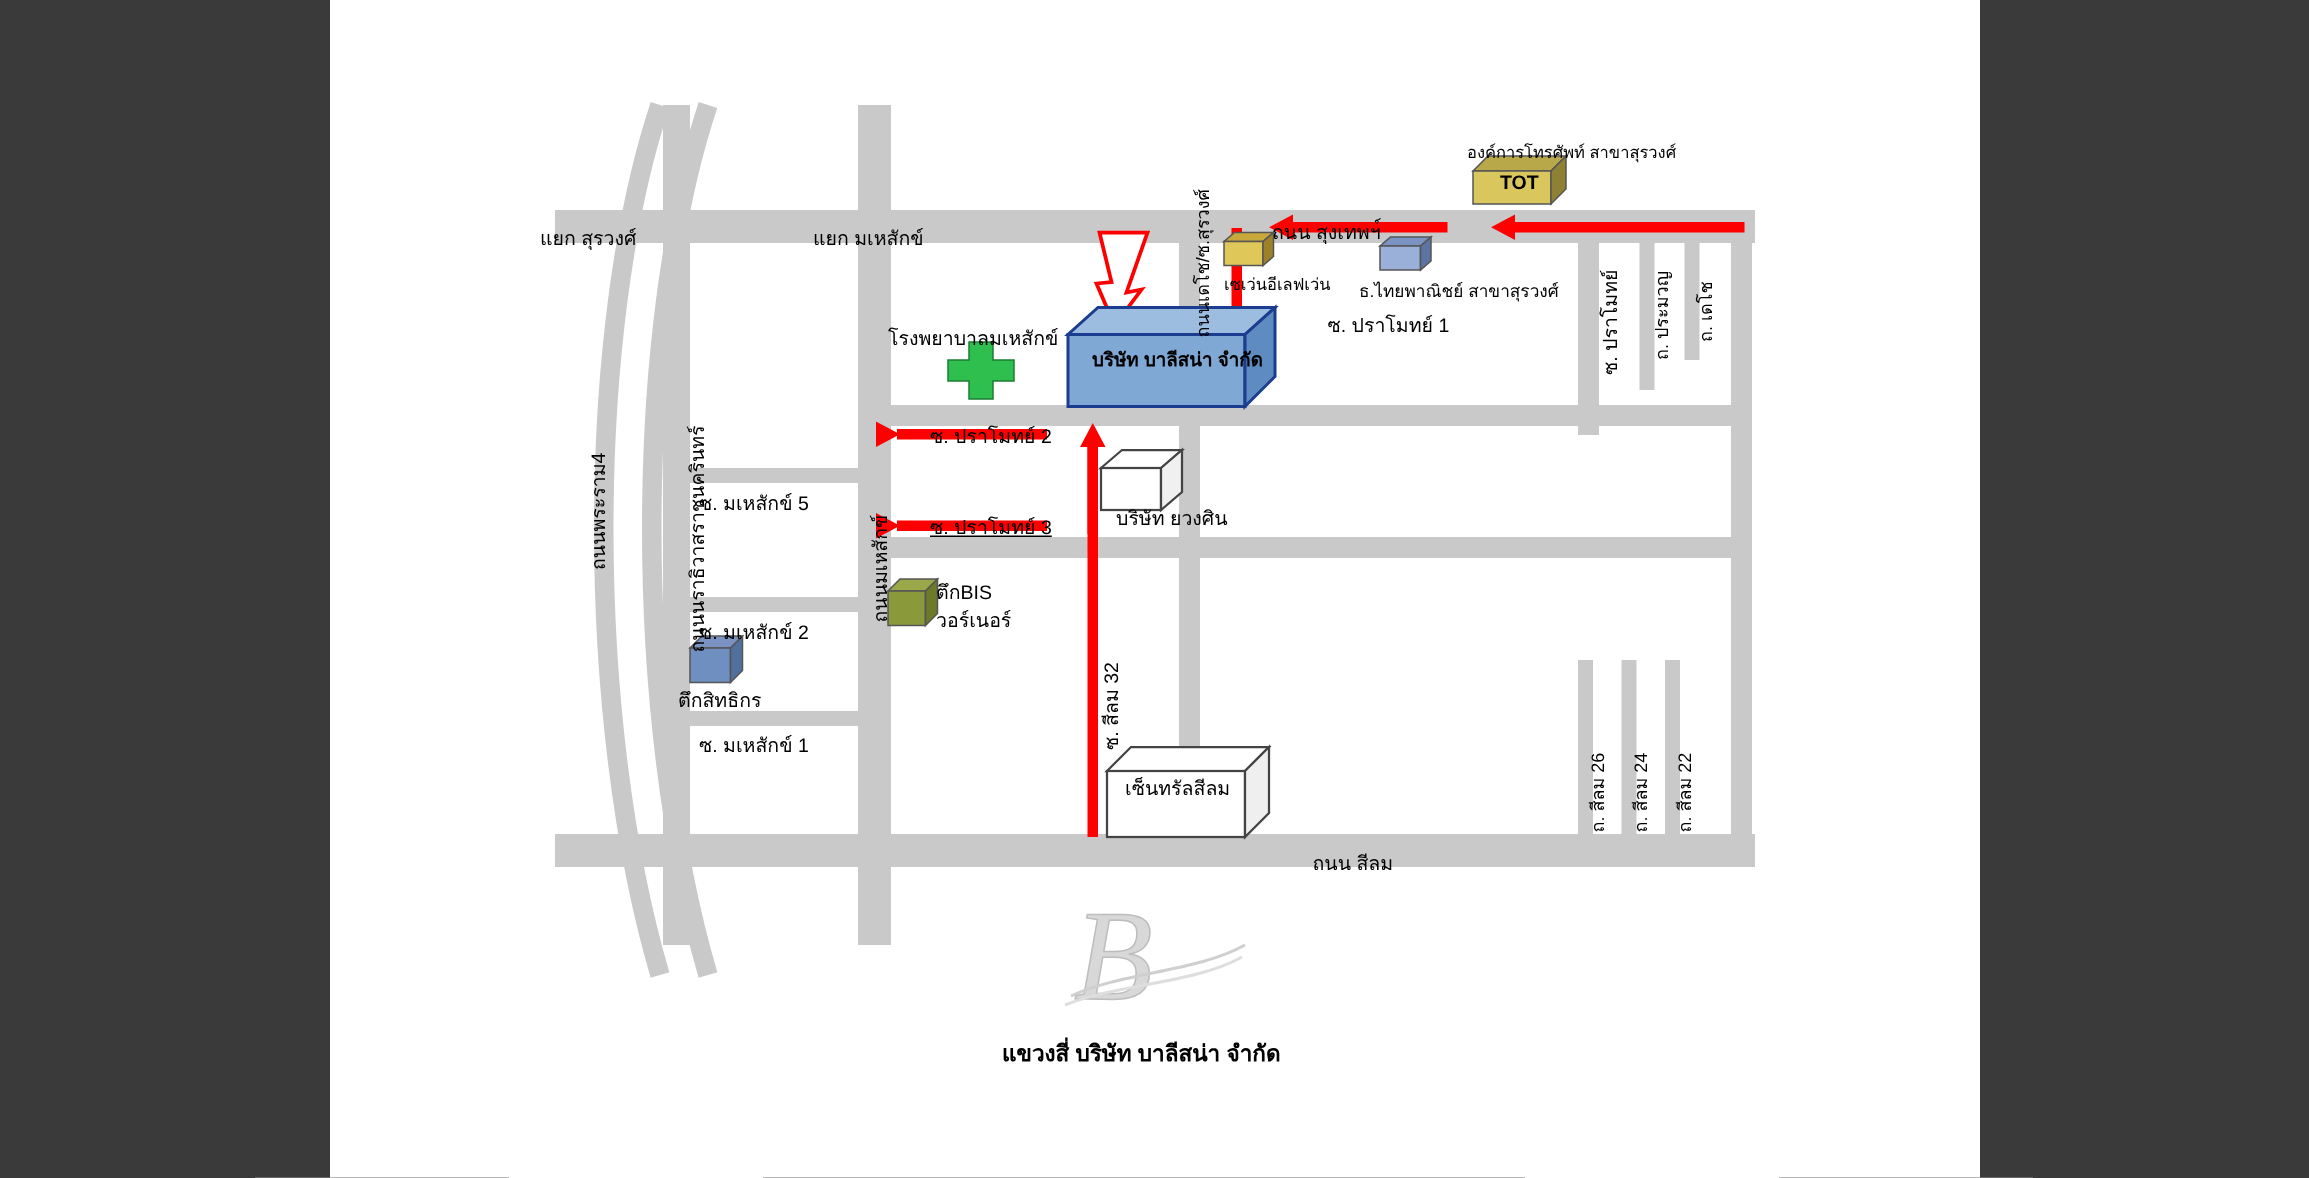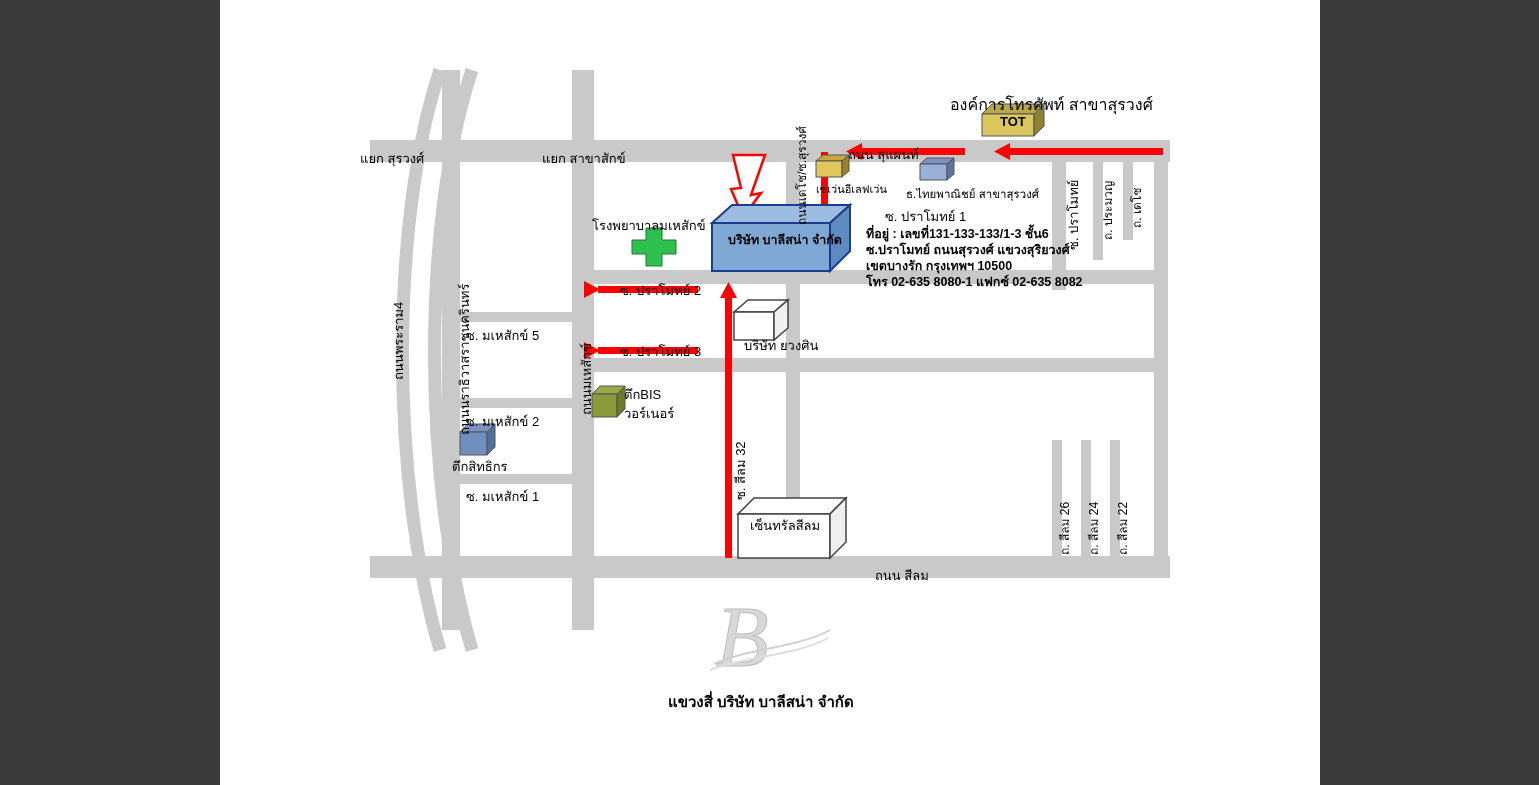--- a/index.html
+++ b/index.html
@@ -133,31 +133,31 @@
       <polygon points="27,8 35,0 35,23 27,31" fill="#51709e" stroke="#555" stroke-width="1"></polygon>
     </svg>
 
     <svg class="bldg" style="position:absolute;left:518px;top:498px;width:110px;height:62px;">
       <polygon points="0,16 92,16 108,0 16,0" fill="#ffffff" stroke="#444" stroke-width="1.5"></polygon>
       <rect x="0" y="16" width="92" height="44" fill="#ffffff" stroke="#444" stroke-width="1.5"></rect>
       <polygon points="92,16 108,0 108,44 92,60" fill="#efefef" stroke="#444" stroke-width="1.5"></polygon>
     </svg>
 
     <div class="lbl" style="left:140px;top:148px;">แยก สุรวงศ์</div>
-    <div class="lbl" style="left:322px;top:148px;">แยก สาขาสักข์</div>
-    <div class="lbl" style="left:628px;top:144px;">ถนน สุแผนท์</div>
-    <div class="lbl" style="left:730px;top:92px;font-size:16px;">องค์การโทรศัพท์ สาขาสุรวงศ์</div>
+    <div class="lbl" style="left:322px;top:148px;">แยก มเหสักข์</div>
+    <div class="lbl" style="left:628px;top:144px;">ถนน สุงเทพฯ์</div>
+    <div class="lbl" style="left:758px;top:92px;font-size:11px;">องค์การโทรศัพท์ สาขาสุรวงศ์</div>
     <div class="lbl b" style="left:780px;top:114px;font-size:13px;">TOT</div>
     <div class="lbl" style="left:596px;top:180px;font-size:11px;">เซเว่นอีเลฟเว่น</div>
     <div class="lbl" style="left:686px;top:185px;font-size:11.5px;">ธ.ไทยพาณิชย์ สาขาสุรวงศ์</div>
     <div class="lbl" style="left:652px;top:206px;margin-left:13px;">ซ. ปราโมทย์ 1</div>
     <div class="lbl" style="left:372px;top:215px;">โรงพยาบาลมเหสักข์</div>
     <div class="lbl b" style="left:508px;top:230px;font-size:12.5px;">บริษัท บาลีสน่า จำกัด</div>
     <div class="lbl" style="left:400px;top:280px;">ซ. ปราโมทย์ 2</div>
-    <div class="lbl" style="left:400px;top:341px;">ซ. ปราโมทย์ 3</div>
+    <div class="lbl" style="left:400px;top:341px;text-decoration:underline;">ซ. ปราโมทย์ 3</div>
     <div class="lbl" style="left:524px;top:335px;">บริษัท ยวงศิน</div>
     <div class="lbl" style="left:246px;top:325px;">ซ. มเหสักข์ 5</div>
     <div class="lbl" style="left:246px;top:411px;">ซ. มเหสักข์ 2</div>
     <div class="lbl" style="left:246px;top:486px;">ซ. มเหสักข์ 1</div>
     <div class="lbl" style="left:404px;top:384px;">ตึกBIS</div>
     <div class="lbl" style="left:404px;top:403px;">วอร์เนอร์</div>
     <div class="lbl" style="left:232px;top:456px;">ตึกสิทธิกร</div>
     <div class="lbl" style="left:530px;top:515px;text-align:center;">เซ็นทรัลสีลม</div>
     <div class="lbl" style="left:655px;top:565px;">ถนน สีลม</div>
 
@@ -166,26 +166,20 @@
     <div class="lbl vert" style="left:356px;top:415px;">ถนนมเหสักข์</div>
     <div class="lbl vert" style="left:572px;top:225px;font-size:12px;">ถนนเดโช/ซ.สุรวงศ์</div>
     <div class="lbl vert" style="left:510px;top:500px;">ซ. สีลม 32</div>
     <div class="lbl vert" style="left:843px;top:250px;">ซ. ปราโมทย์</div>
     <div class="lbl vert" style="left:878px;top:240px;font-size:12px;">ถ. ประมวญ</div>
     <div class="lbl vert" style="left:907px;top:228px;font-size:12px;">ถ. เดโช</div>
     <div class="lbl vert" style="left:835px;top:555px;font-size:12px;">ถ. สีลม 26</div>
     <div class="lbl vert" style="left:864px;top:555px;font-size:12px;">ถ. สีลม 24</div>
     <div class="lbl vert" style="left:893px;top:555px;font-size:12px;">ถ. สีลม 22</div>
 
-    <div class="addr" style="left:646px;top:226px;">
-      <div>ที่อยู่ : เลขที่131-133-133/1-3 ชั้น6</div>
-      <div>ซ.ปราโมทย์ ถนนสุรวงศ์ แขวงสุริยวงศ์</div>
-      <div>เขตบางรัก กรุงเทพฯ 10500</div>
-      <div>โทร 02-635 8080-1 แฟกซ์ 02-635 8082</div>
-    </div>
 
     <svg style="position:absolute;left:488px;top:608px;width:130px;height:72px;">
       <text x="8" y="58" font-family="Liberation Serif, serif" font-size="86" font-style="italic" fill="#d8d8d8" stroke="#bdbdbd" stroke-width="1">B</text>
       <path d="M 6 56 C 40 40, 90 40, 122 22" stroke="#cfcfcf" stroke-width="2" fill="none"></path>
       <path d="M 2 62 C 36 48, 88 48, 120 30" stroke="#dedede" stroke-width="2" fill="none"></path>
     </svg>
     <div class="cap" style="left:448px;top:690px;">แขวงสี่ บริษัท บาลีสน่า จำกัด</div>
 
   </div>
 </div>

